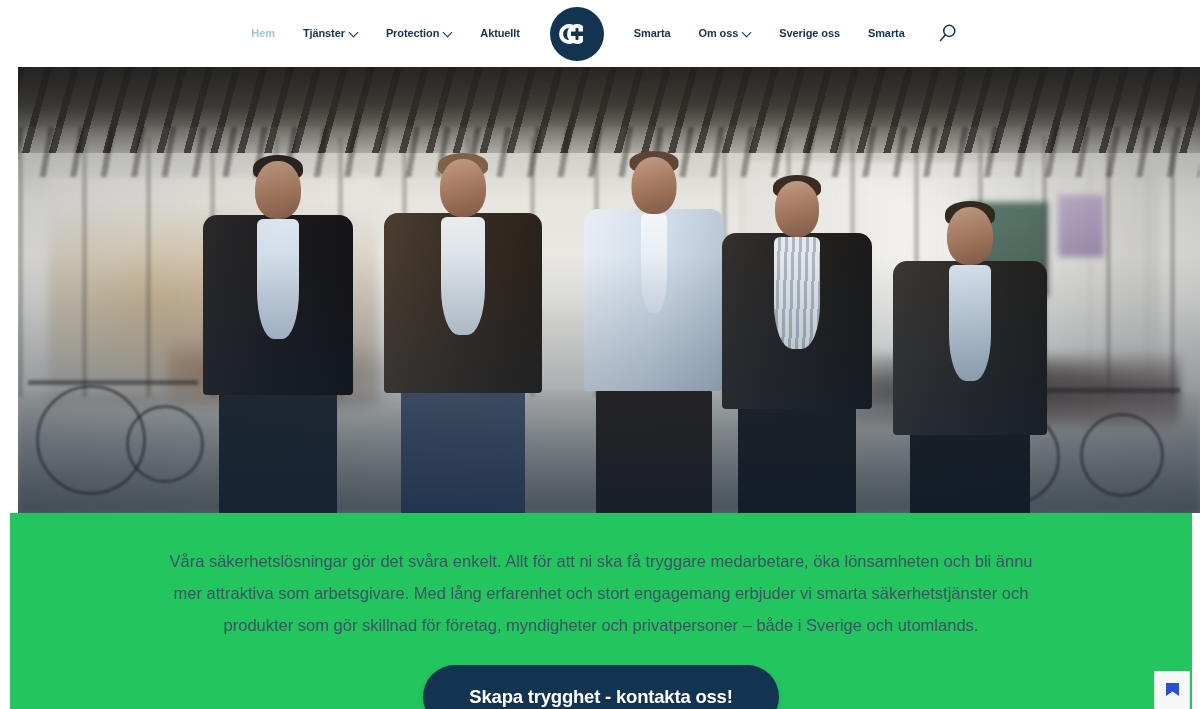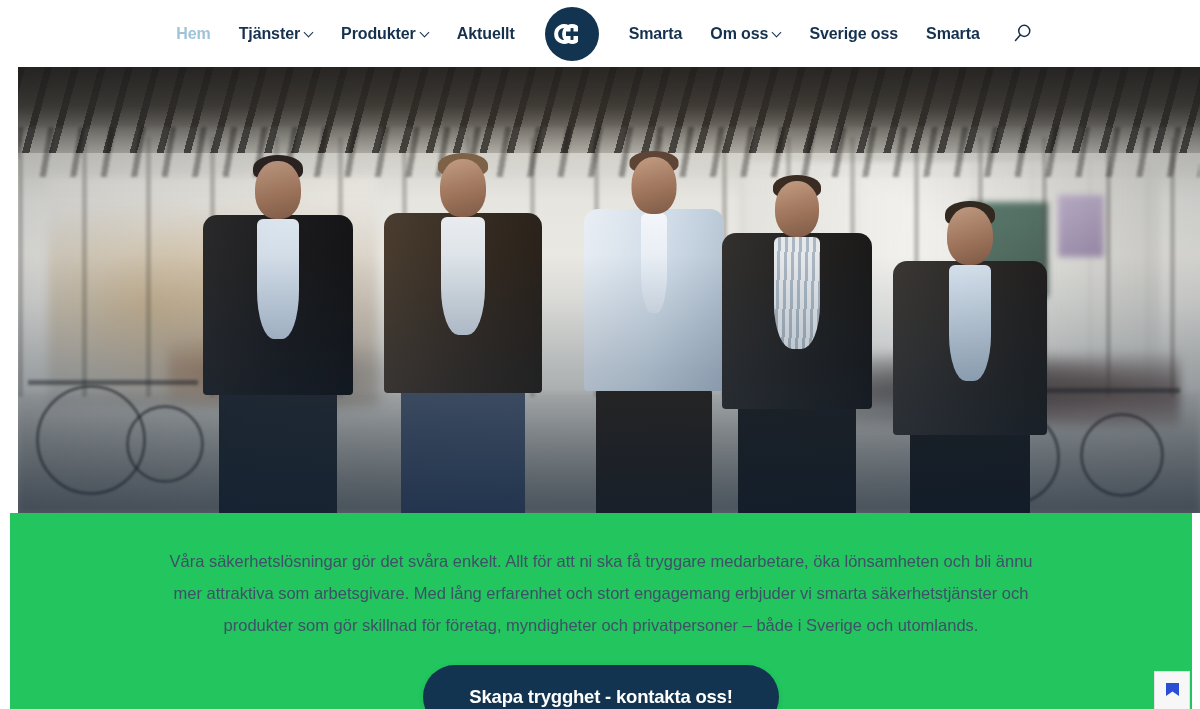--- a/index.html
+++ b/index.html
@@ -39,21 +39,21 @@
     align-items: center;
     justify-content: center;
     gap: 0px;
   }
 
   .nav-item {
     position: relative;
     display: flex;
     align-items: center;
     gap: 5px;
-    font-size: 16px;
+    font-size: 11px;
     font-weight: 700;
     letter-spacing: -0.1px;
     color: #16314e;
     padding: 0 14px;
     cursor: pointer;
     white-space: nowrap;
     text-decoration: none;
     line-height: 1;
   }
   .nav-item.active { color: #9fc3d9; }
@@ -398,21 +398,21 @@
       <a class="nav-item active">
         <span>Hem</span>
       </a>
 
       <a class="nav-item">
         <span>Tjänster</span>
         <span class="caret"></span>
       </a>
 
       <a class="nav-item">
-        <span>Produkter</span>
+        <span>Protection</span>
         <span class="caret"></span>
       </a>
 
       <a class="nav-item">
         <span>Aktuellt</span>
       </a>
 
       <div class="logo-wrap">
         <div class="logo-circle">
           <svg width="38" height="26" viewBox="0 0 76 52">

